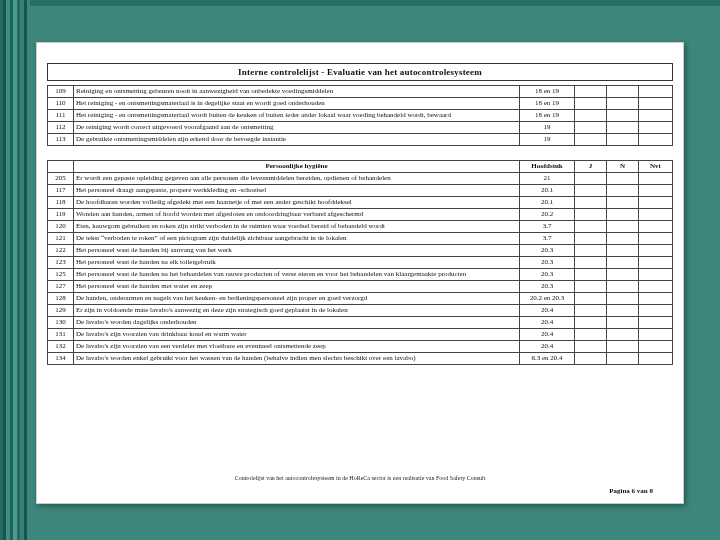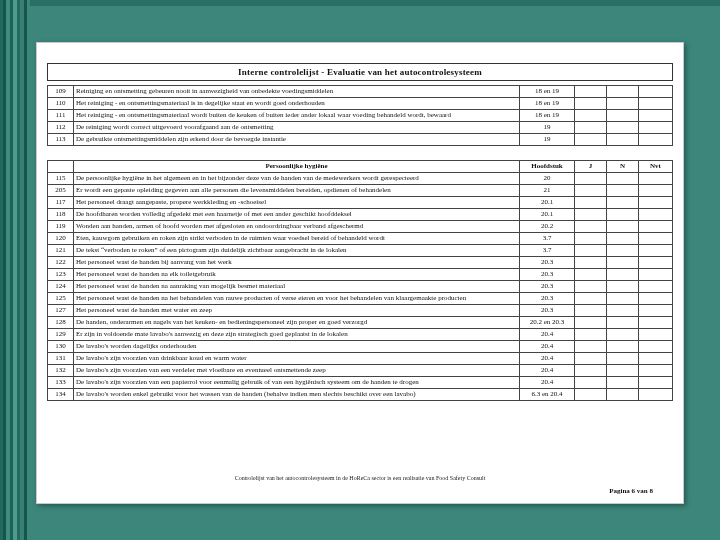--- a/index.html
+++ b/index.html
@@ -157,28 +157,20 @@
           <th></th>
           <th>Persoonlijke hygiëne</th>
           <th>Hoofdstuk</th>
           <th>J</th>
           <th>N</th>
           <th>Nvt</th>
         </tr>
       </thead>
       <tbody>
           <tr>
-            <td class="center">115</td>
-            <td>De persoonlijke hygiëne in het algemeen en in het bijzonder deze van de handen van de medewerkers wordt gerespecteerd</td>
-            <td class="center">20</td>
-            <td class="center"></td>
-            <td class="center"></td>
-            <td class="center"></td>
-          </tr>
-          <tr>
             <td class="center">205</td>
             <td>Er wordt een gepaste opleiding gegeven aan alle personen die levensmiddelen bereiden, opdienen of behandelen</td>
             <td class="center">21</td>
             <td class="center"></td>
             <td class="center"></td>
             <td class="center"></td>
           </tr>
           <tr>
             <td class="center">117</td>
             <td>Het personeel draagt aangepaste, propere werkkleding en -schoeisel</td>
@@ -229,28 +221,20 @@
           </tr>
           <tr>
             <td class="center">123</td>
             <td>Het personeel wast de handen na elk toiletgebruik</td>
             <td class="center">20.3</td>
             <td class="center"></td>
             <td class="center"></td>
             <td class="center"></td>
           </tr>
           <tr>
-            <td class="center">124</td>
-            <td>Het personeel wast de handen na aanraking van mogelijk besmet materiaal</td>
-            <td class="center">20.3</td>
-            <td class="center"></td>
-            <td class="center"></td>
-            <td class="center"></td>
-          </tr>
-          <tr>
             <td class="center">125</td>
             <td>Het personeel wast de handen na het behandelen van rauwe producten of verse eieren en voor het behandelen van klaargemaakte producten</td>
             <td class="center">20.3</td>
             <td class="center"></td>
             <td class="center"></td>
             <td class="center"></td>
           </tr>
           <tr>
             <td class="center">127</td>
             <td>Het personeel wast de handen met water en zeep</td>
@@ -293,28 +277,20 @@
           </tr>
           <tr>
             <td class="center">132</td>
             <td>De lavabo's zijn voorzien van een verdeler met vloeibare en eventueel ontsmettende zeep</td>
             <td class="center">20.4</td>
             <td class="center"></td>
             <td class="center"></td>
             <td class="center"></td>
           </tr>
           <tr>
-            <td class="center">133</td>
-            <td>De lavabo's zijn voorzien van een papierrol voor eenmalig gebruik of van een hygiënisch systeem om de handen te drogen</td>
-            <td class="center">20.4</td>
-            <td class="center"></td>
-            <td class="center"></td>
-            <td class="center"></td>
-          </tr>
-          <tr>
             <td class="center">134</td>
             <td>De lavabo's worden enkel gebruikt voor het wassen van de handen (behalve indien men slechts beschikt over een lavabo)</td>
             <td class="center">6.3 en 20.4</td>
             <td class="center"></td>
             <td class="center"></td>
             <td class="center"></td>
           </tr>
         </tbody>
     </table>
 

